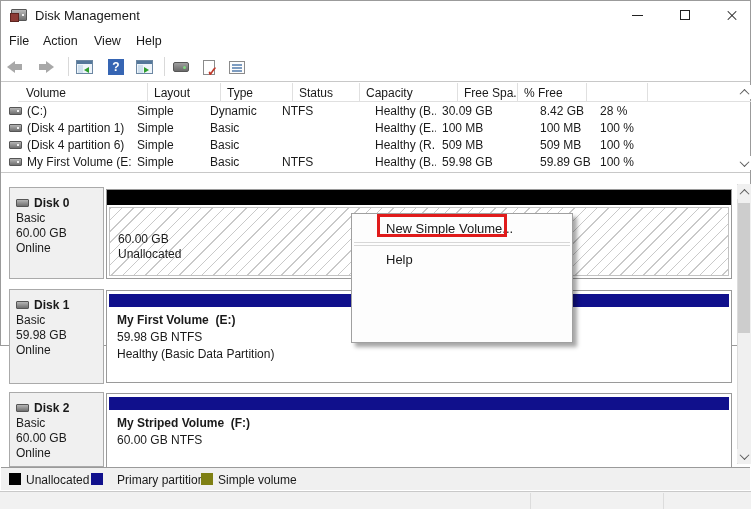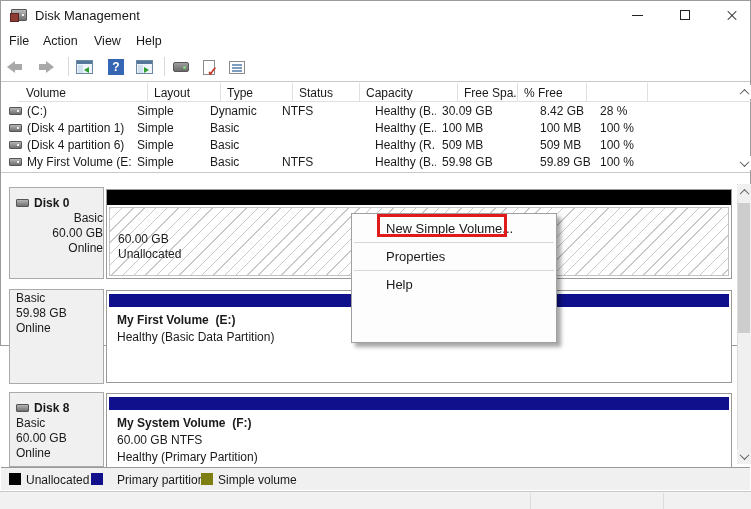--- a/index.html
+++ b/index.html
@@ -76,21 +76,21 @@
   .drive-ico { position:absolute; left:8px; top:4px; width:13px; height:8px; background:linear-gradient(#b5b5b5,#6f6f6f); border:1px solid #555; border-radius:1px; }
   .drive-ico::after { content:""; position:absolute; right:2px; top:2px; width:2px; height:2px; background:#efefef; }
   .chev { width:7px; height:7px; border-right:1.5px solid #5a5a5a; border-bottom:1.5px solid #5a5a5a; }
   .chev-up { transform:rotate(-135deg) translate(-1px,-1px); }
   .chev-down { transform:rotate(45deg) translate(-1px,-1px); }
   .sb-btn { position:absolute; width:14px; height:14px; display:flex; align-items:center; justify-content:center; background:#fff; }
   .lv-up { left:736px; top:3px; } .lv-down { left:736px; top:74px; }
 
   
   .disk-label { position:absolute; left:8px; width:95px; background:#f0f0f0; border:1px solid #aaaaaa; font-size:12px; }
-  .dl0 { top:186px; height:92px;text-align:right; } .dl1 { top:288px; height:95px; } .dl2 { top:391px; height:75px; }
+  .dl0 { top:186px; height:92px; } .dl1 { top:288px; height:95px; } .dl2 { top:391px; height:75px; }
   .dl-head { display:flex; align-items:center; gap:5px; padding:8px 0 0 6px; font-weight:bold; }
   .dl-head .drive-ico { position:static; flex:0 0 13px; }
   .dl-line { padding-left:6px; margin-top:2px; line-height:13px; }
   .disk-bar { position:absolute; left:105px; width:626px; border:1px solid #9a9a9a; background:#fff; }
   .db0 { top:188px; height:90px; } .db1 { top:289px; height:93px; } .db2 { top:392px; height:74px; border-bottom:none; }
   .bar-strip { position:absolute; left:0; top:0; width:100%; height:15px; }
   .strip-unalloc { background:#000000; }
   .strip-primary { background:#10108c; height:13px; top:3px; left:2px; width:620px; }
   .hatch-body {
     position:absolute; left:2px; right:2px; top:17px; bottom:2px;
@@ -112,21 +112,21 @@
   .lg-label { position:absolute; top:5px; }
   .lb1 { left:25px; } .lb2 { left:116px; } .lb3 { left:217px; }
 
   
   .footer { position:absolute; left:0; top:491px; width:751px; height:18px; background:#f1f1f1; border-top:1px solid #c9c9c9; }
   .f-div { position:absolute; top:1px; width:1px; height:17px; background:#dcdcdc; }
   .fd1 { left:530px; } .fd2 { left:663px; }
 
   
   .ctx {
-    position:absolute; left:351px; top:213px; width:206px; height:130px;
+    position:absolute; left:351px; top:213px; width:222px; height:130px;
     background:#fdfdfd; border:1px solid #a0a0a0;
     box-shadow:4px 4px 4px rgba(0,0,0,0.35);
     z-index:10; font-size:13px; padding-top:3px;
   }
   .ctx-item { height:23px; line-height:23px; padding-left:34px; white-space:nowrap; }
   .ctx-sep { height:1px; background:#d7d7d7; margin:2px 2px; }
   .redbox { position:absolute; left:377px; top:214px; width:130px; height:23px; border:3px solid #e01b1b; z-index:11; }
 </style>
 </head>
 <body>
@@ -278,47 +278,51 @@
     <div class="bar-strip strip-unalloc"></div>
     <div class="hatch-body">
       <div class="hatch-text">
         <div>60.00 GB</div>
         <div>Unallocated</div>
       </div>
     </div>
   </div>
 
   <div class="disk-label dl1">
+    <div class="dl-head">
+        <span class="drive-ico"></span>
+        <span>Disk 1</span>
+      </div>
     <div class="dl-line">Basic</div>
     <div class="dl-line">59.98 GB</div>
     <div class="dl-line">Online</div>
   </div>
   <div class="disk-bar db1">
     <div class="bar-strip strip-primary"></div>
     <div class="vol-body">
       <div class="vol-line1">My First Volume  (E:)</div>
+      <div class="vol-line">59.98 GB NTFS</div>
       <div class="vol-line">Healthy (Basic Data Partition)</div>
     </div>
   </div>
 
   <div class="disk-label dl2">
     <div class="dl-head">
         <span class="drive-ico"></span>
-        <span>Disk 8</span>
+        <span>Disk 2</span>
       </div>
     <div class="dl-line">Basic</div>
     <div class="dl-line">60.00 GB</div>
     <div class="dl-line">Online</div>
   </div>
   <div class="disk-bar db2">
     <div class="bar-strip strip-primary"></div>
     <div class="vol-body">
-      <div class="vol-line1">My System Volume  (F:)</div>
+      <div class="vol-line1">My Striped Volume  (F:)</div>
       <div class="vol-line">60.00 GB NTFS</div>
-      <div class="vol-line">Healthy (Primary Partition)</div>
     </div>
   </div>
 
   <div class="gsb"></div>
   <div class="gsb-thumb"></div>
   <div class="sb-btn gsb-up">
       <div class="chev chev-up"></div>
     </div>
   <div class="sb-btn gsb-down">
       <div class="chev chev-down"></div>
@@ -336,18 +340,17 @@
 </div>
 
 <div class="footer">
   <div class="f-div fd1"></div>
   <div class="f-div fd2"></div>
 </div>
 
 <div class="ctx">
   <div class="ctx-item">New Simple Volume...</div>
   <div class="ctx-sep"></div>
-  <div class="ctx-item">Properties</div>
   <div class="ctx-sep"></div>
   <div class="ctx-item">Help</div>
 </div>
 
 <div class="redbox"></div>
 
 </body></html>

